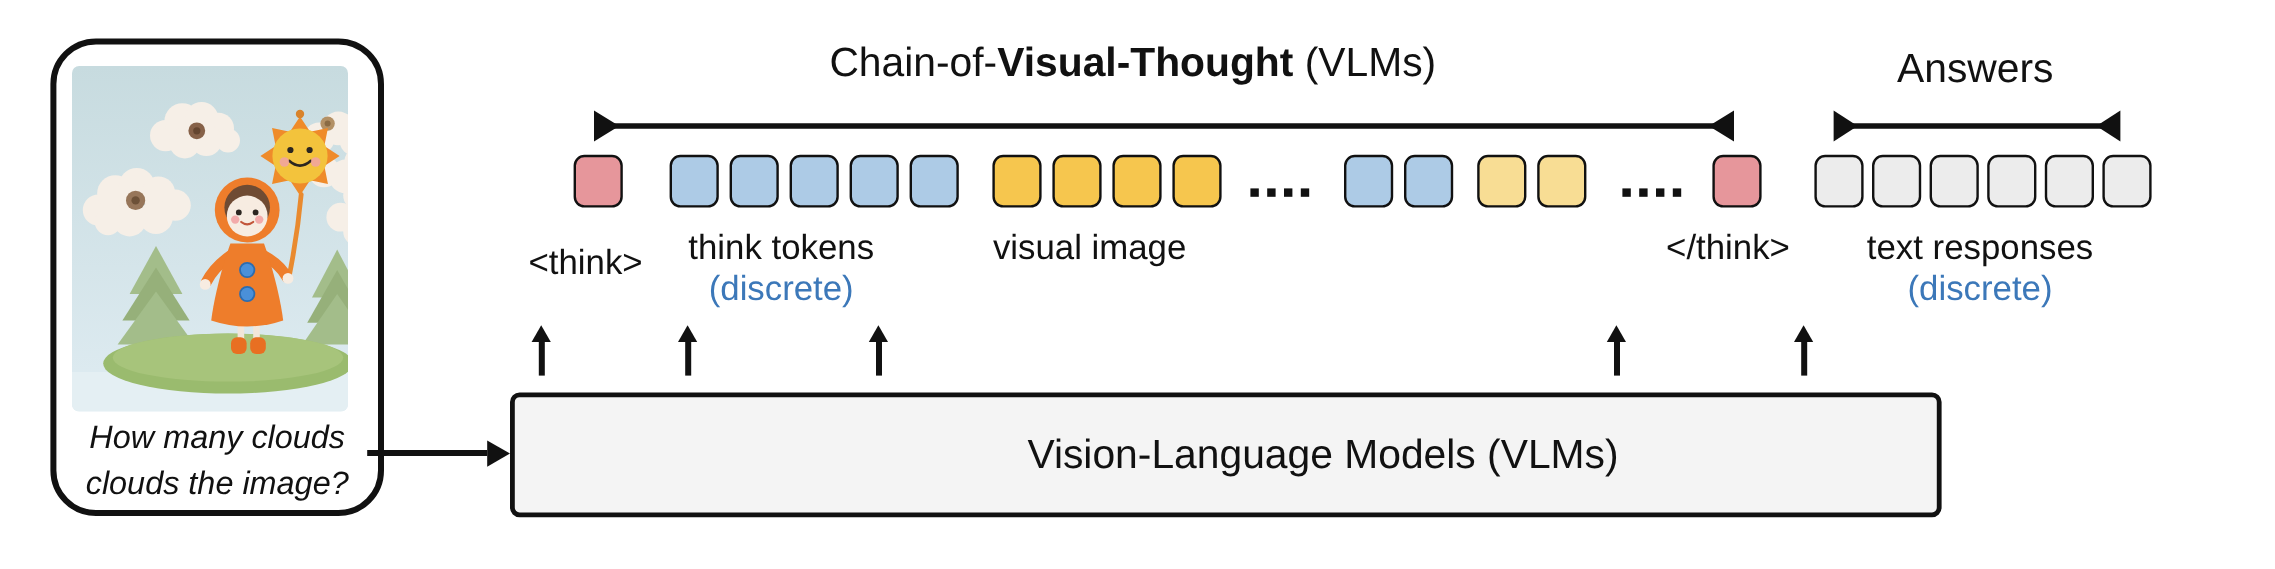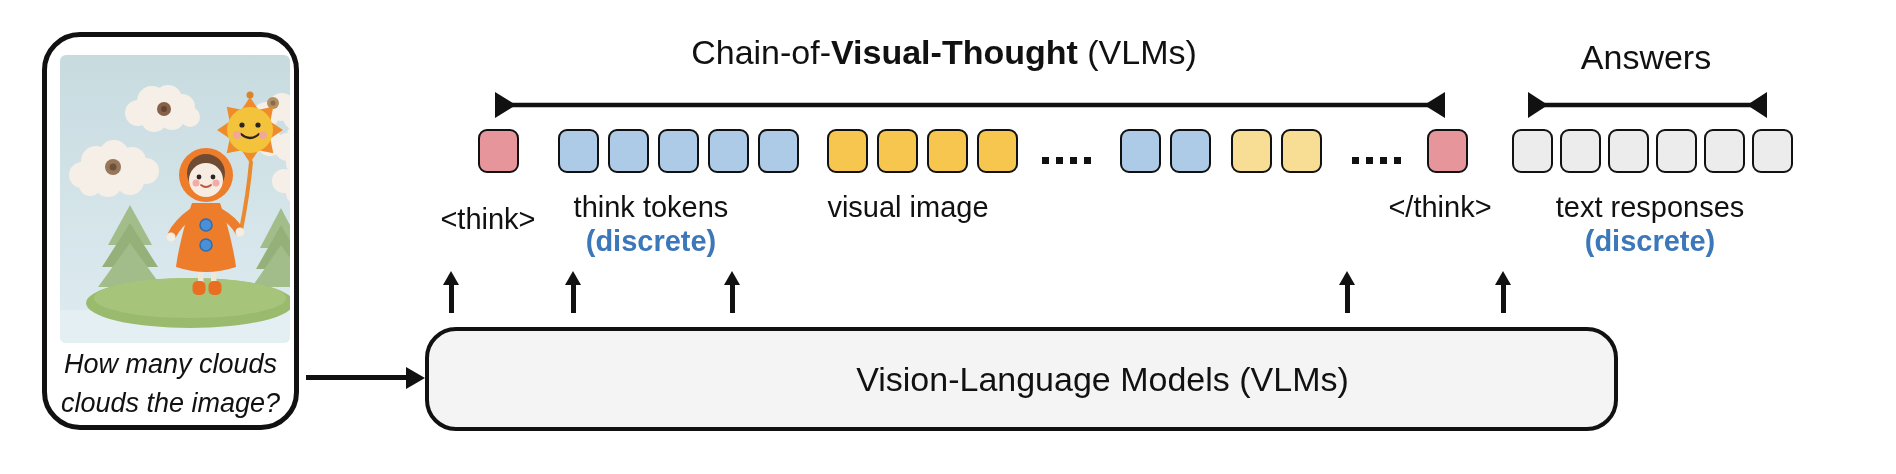--- a/index.html
+++ b/index.html
@@ -2,21 +2,21 @@
 <html style="--ink: #111111; --think-token: #e6969b; --text-token: #adcbe6; --visual-token: #f6c64e; --visual-token-light: #f8dd94; --answer-token: #ececec; --discrete-label: #3c78b9; --continuous-label: #f5c446; --vlm-box-fill: #f4f4f4;"><head>
 <meta charset="utf-8">
 <style>
   html,body{margin:0;padding:0;background:#fff;}
   #canvas{
     position:relative;width:1896px;height:474px;background:#ffffff;overflow:hidden;
     font-family:"Liberation Sans", sans-serif;color:#111;
   }
   
   .input-panel{
-    position:absolute;left:42px;top:32px;width:257px;height:398px;
+    position:absolute;left:42px;top:32px;width:278px;height:398px;
     border:5px solid #111;border-radius:38px;background:#fff;box-sizing:border-box;
   }
   .scene{position:absolute;left:13px;top:18px;width:230px;height:288px;border-radius:6px;}
   .question{
     position:absolute;left:0;right:0;top:308px;text-align:center;
     font-style:italic;font-size:27px;line-height:39px;white-space:nowrap;
   }
   
   .input-arrow{position:absolute;left:306px;top:375px;width:100px;height:5px;background:var(--ink,#111);}
   .input-arrow::after{
@@ -42,32 +42,32 @@
   #covt-seq > :nth-child(2){margin-left:39px;}
   #covt-seq > :nth-child(3){margin-left:28px;}
   #covt-seq > :nth-child(4){margin-left:24px;}
   #covt-seq > :nth-child(5){margin-left:29px;}
   #covt-seq > :nth-child(6){margin-left:20px;}
   #covt-seq > :nth-child(7){margin-left:30px;}
   #covt-seq > :nth-child(8){margin-left:26px;}
   
   .tok-label{position:absolute;top:190px;transform:translateX(-50%);
     text-align:center;font-size:29px;line-height:34px;white-space:nowrap;}
-  .sub-discrete{color:var(--discrete-label,#3c78b9);font-weight:bold;}
+  .sub-discrete{color:var(--discrete-label,#3c78b9);}
   .sub-continuous{color:var(--continuous-label,#f5c446);}
   
   .up-arrow{position:absolute;top:284px;width:4.5px;height:29px;background:var(--ink,#111);}
   .up-arrow::before{
     content:"";position:absolute;top:-13px;left:50%;transform:translateX(-50%);
     border-left:8px solid transparent;border-right:8px solid transparent;border-bottom:14px solid var(--ink,#111);
   }
   
   .vlm-box{
     position:absolute;left:425px;top:327px;width:1193px;height:104px;box-sizing:border-box;
-    background:var(--vlm-box-fill,#f4f4f4);border:4.5px solid #111;border-radius:31px;
+    background:var(--vlm-box-fill,#f4f4f4);border:4.5px solid #111;border-radius:8px;
     display:flex;align-items:center;justify-content:center;padding-left:17px;
   }
   .vlm-box span{font-size:34px;margin-left:145px;white-space:nowrap;}
 </style>
 </head>
 <body>
 
 <div id="canvas">
 
   <div class="input-panel">

